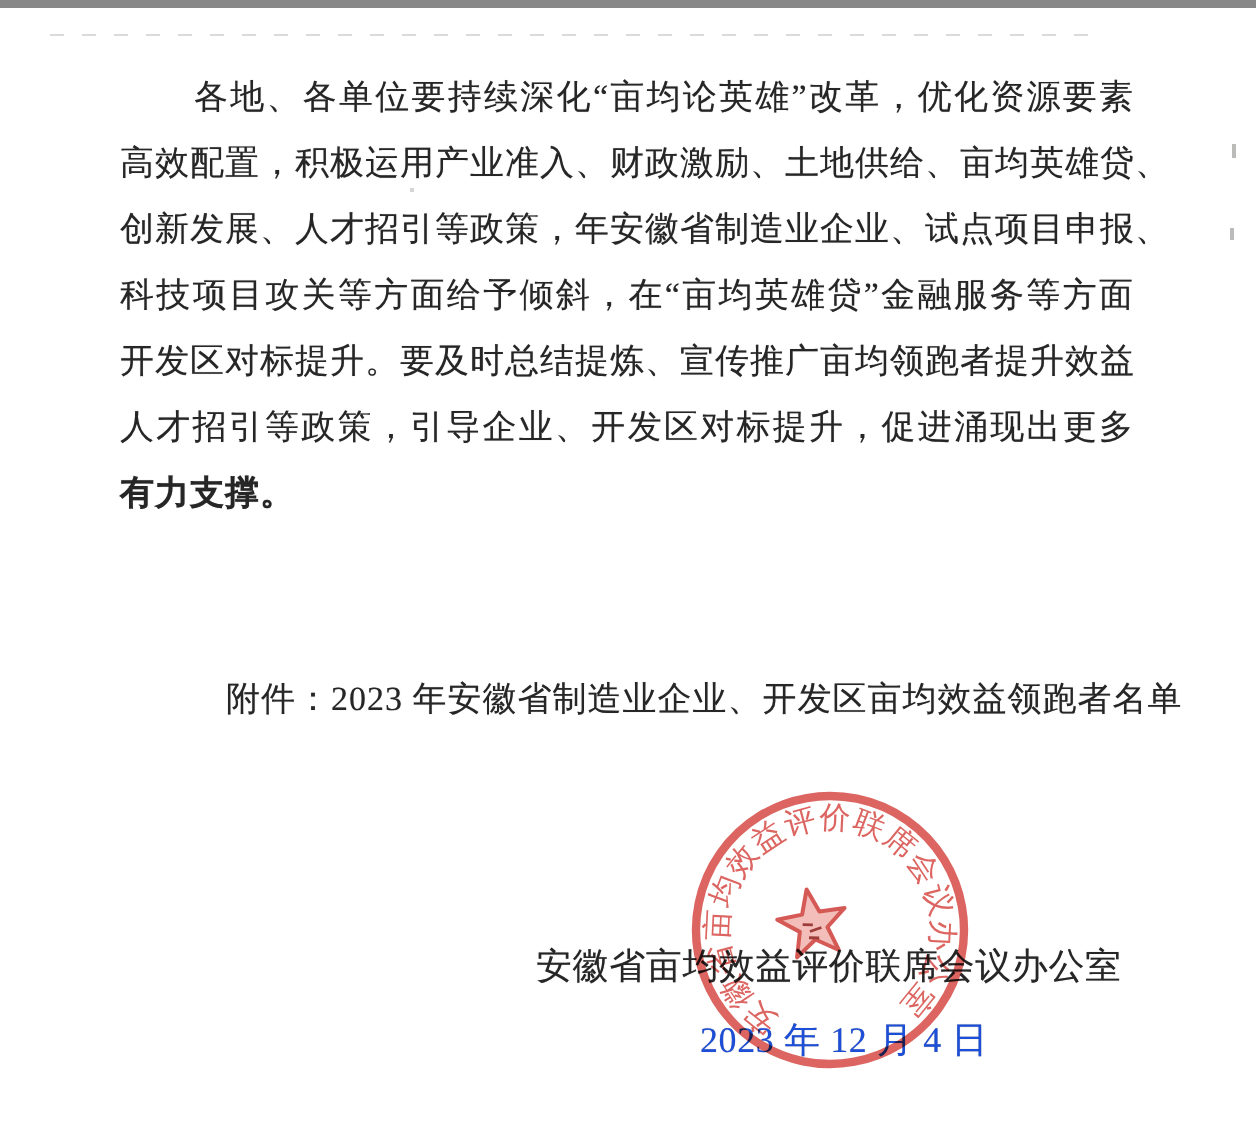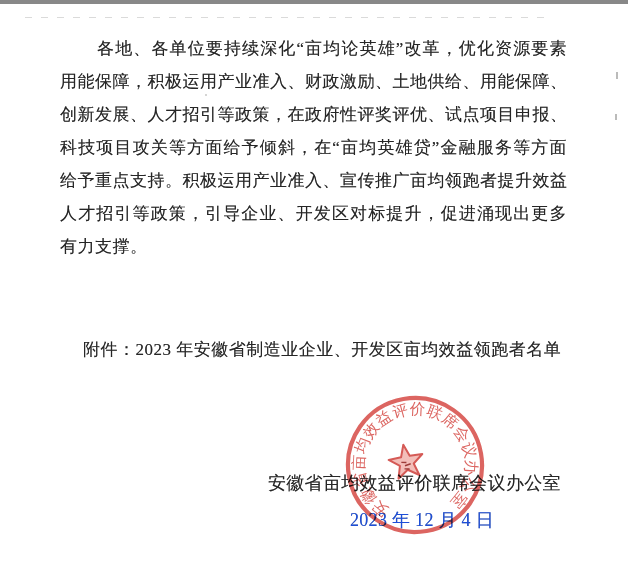--- a/index.html
+++ b/index.html
@@ -25,25 +25,25 @@
     color:#262626;
     text-shadow:0 0 .4px rgba(40,40,40,.45);
   }
   .body-text .line{
     height:33px;
     white-space:nowrap;
     text-align:justify;
     text-align-last:justify;
   }
   .body-text .line.first{ text-indent:37px; }
-  .body-text .line.last{ text-align:right; text-align-last:left; }
+  .body-text .line.last{ text-align:right; text-align-last:left;font-weight:bold; }
   
   .attachment{
     position:absolute;
-    left:46px;top:329px;width:540px;
+    left:76px;top:329px;width:540px;
     font-size:17px;line-height:33px;letter-spacing:.5px;
     text-indent:37px;
     white-space:nowrap;
     color:#262626;
     text-shadow:0 0 .4px rgba(40,40,40,.45);
   }
   
   .signature{
     position:absolute;
     left:268px;top:466px;
@@ -88,24 +88,24 @@
 <div class="page">
 
   <div class="scan-line-top"></div>
   <div class="speck s1"></div>
   <div class="speck s2"></div>
   <div class="speck s3"></div>
   <div class="speck s4"></div>
 
   <div class="body-text">
     <div class="line first">各地、各单位要持续深化“亩均论英雄”改革，优化资源要素</div>
-    <div class="line">用能保障，积极运用产业准入、财政激励、土地供给、用能保障、</div>
-    <div class="line">创新发展、人才招引等政策，在政府性评奖评优、试点项目申报、</div>
+    <div class="line">高效配置，积极运用产业准入、财政激励、土地供给、亩均英雄贷、</div>
+    <div class="line">创新发展、人才招引等政策，年安徽省制造业企业、试点项目申报、</div>
     <div class="line">科技项目攻关等方面给予倾斜，在“亩均英雄贷”金融服务等方面</div>
-    <div class="line">给予重点支持。积极运用产业准入、宣传推广亩均领跑者提升效益</div>
+    <div class="line">开发区对标提升。要及时总结提炼、宣传推广亩均领跑者提升效益</div>
     <div class="line">人才招引等政策，引导企业、开发区对标提升，促进涌现出更多</div>
     <div class="line last">有力支撑。</div>
   </div>
 
   <div class="attachment">附件：2023 年安徽省制造业企业、开发区亩均效益领跑者名单</div>
 
   <div class="signature">安徽省亩均效益评价联席会议办公室</div>
 
   <div class="doc-date">2023 年 12 月 4 日</div>
 

